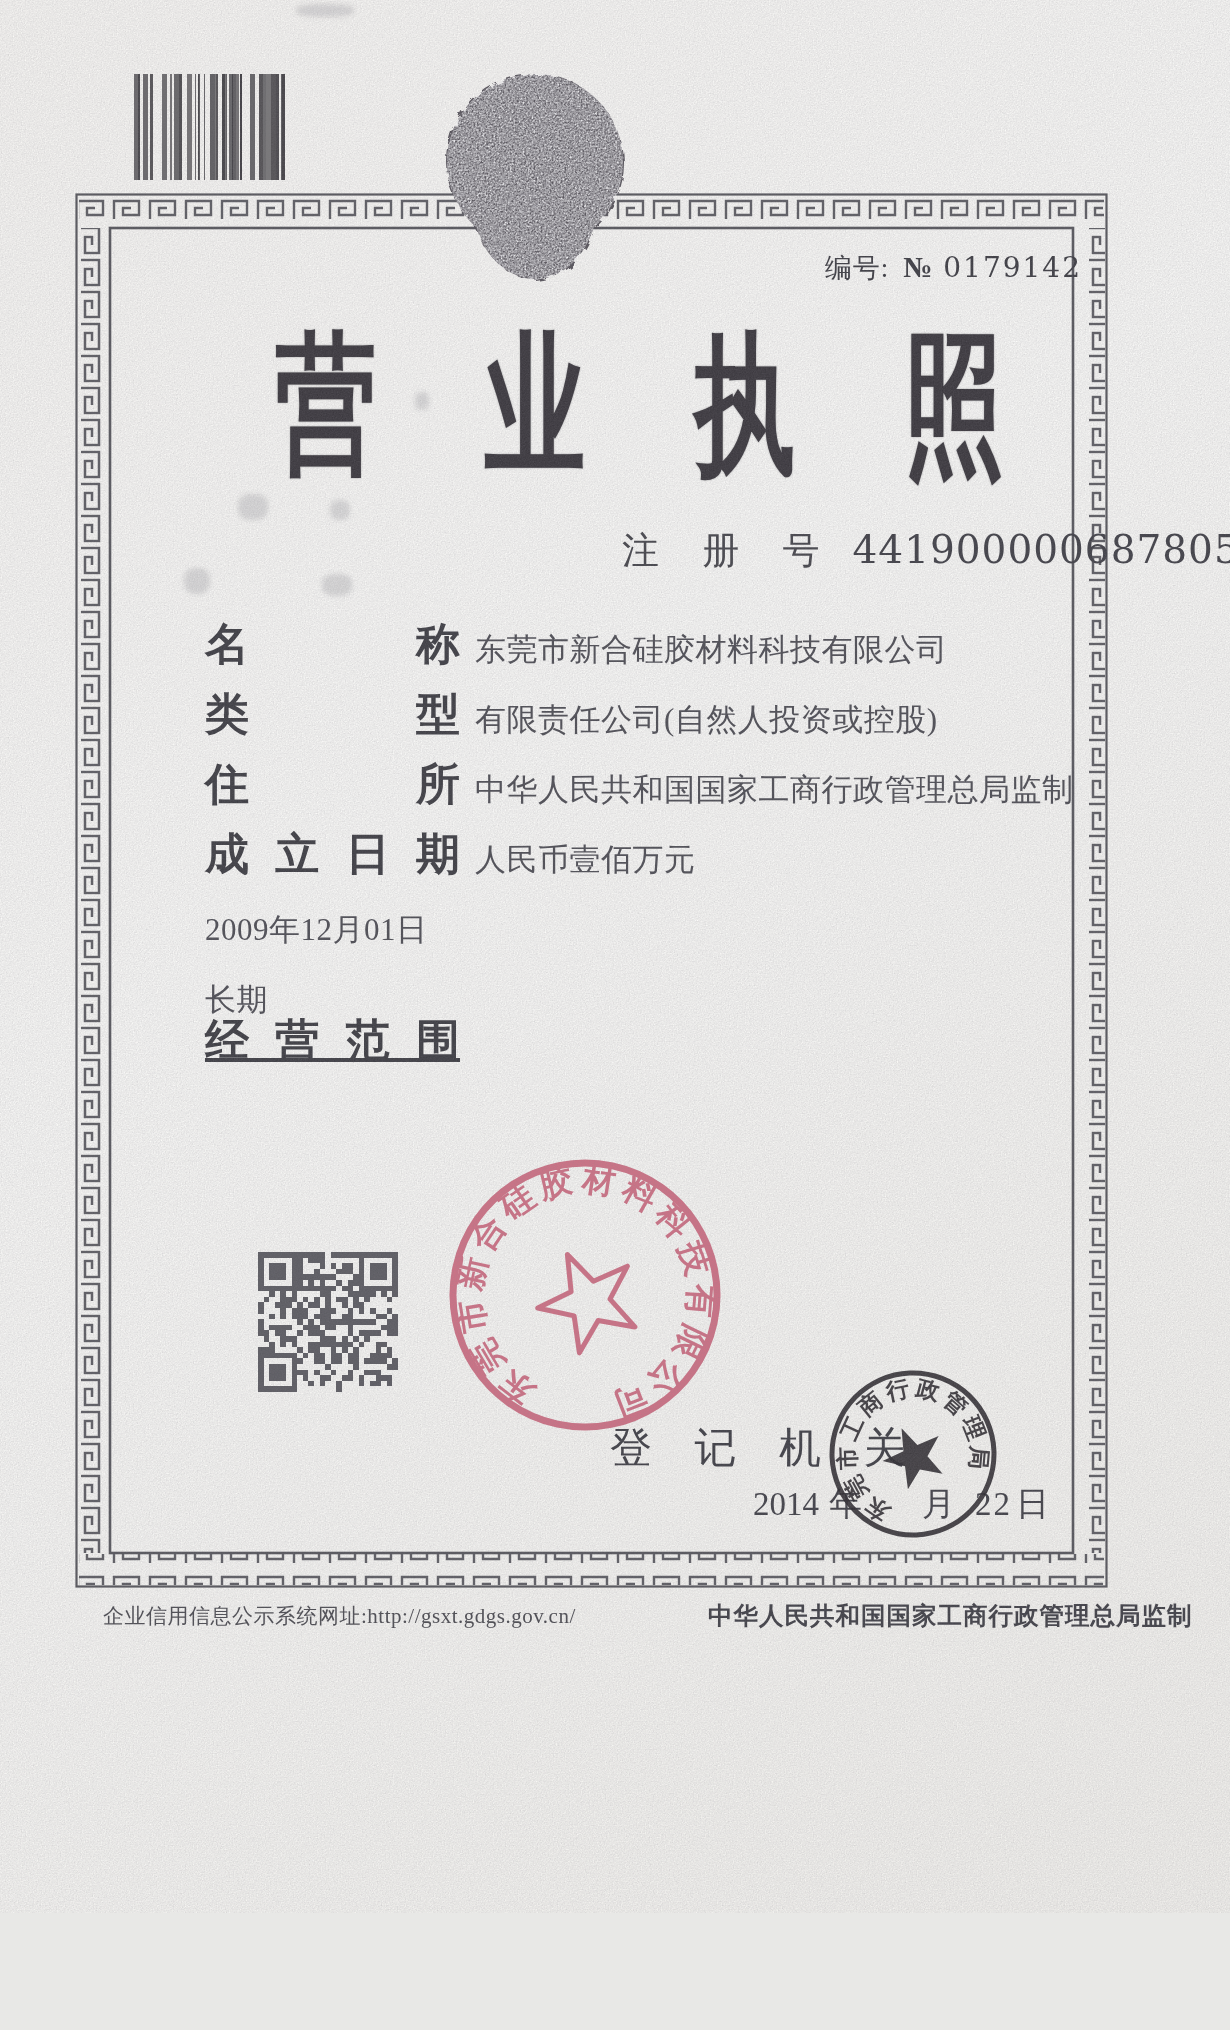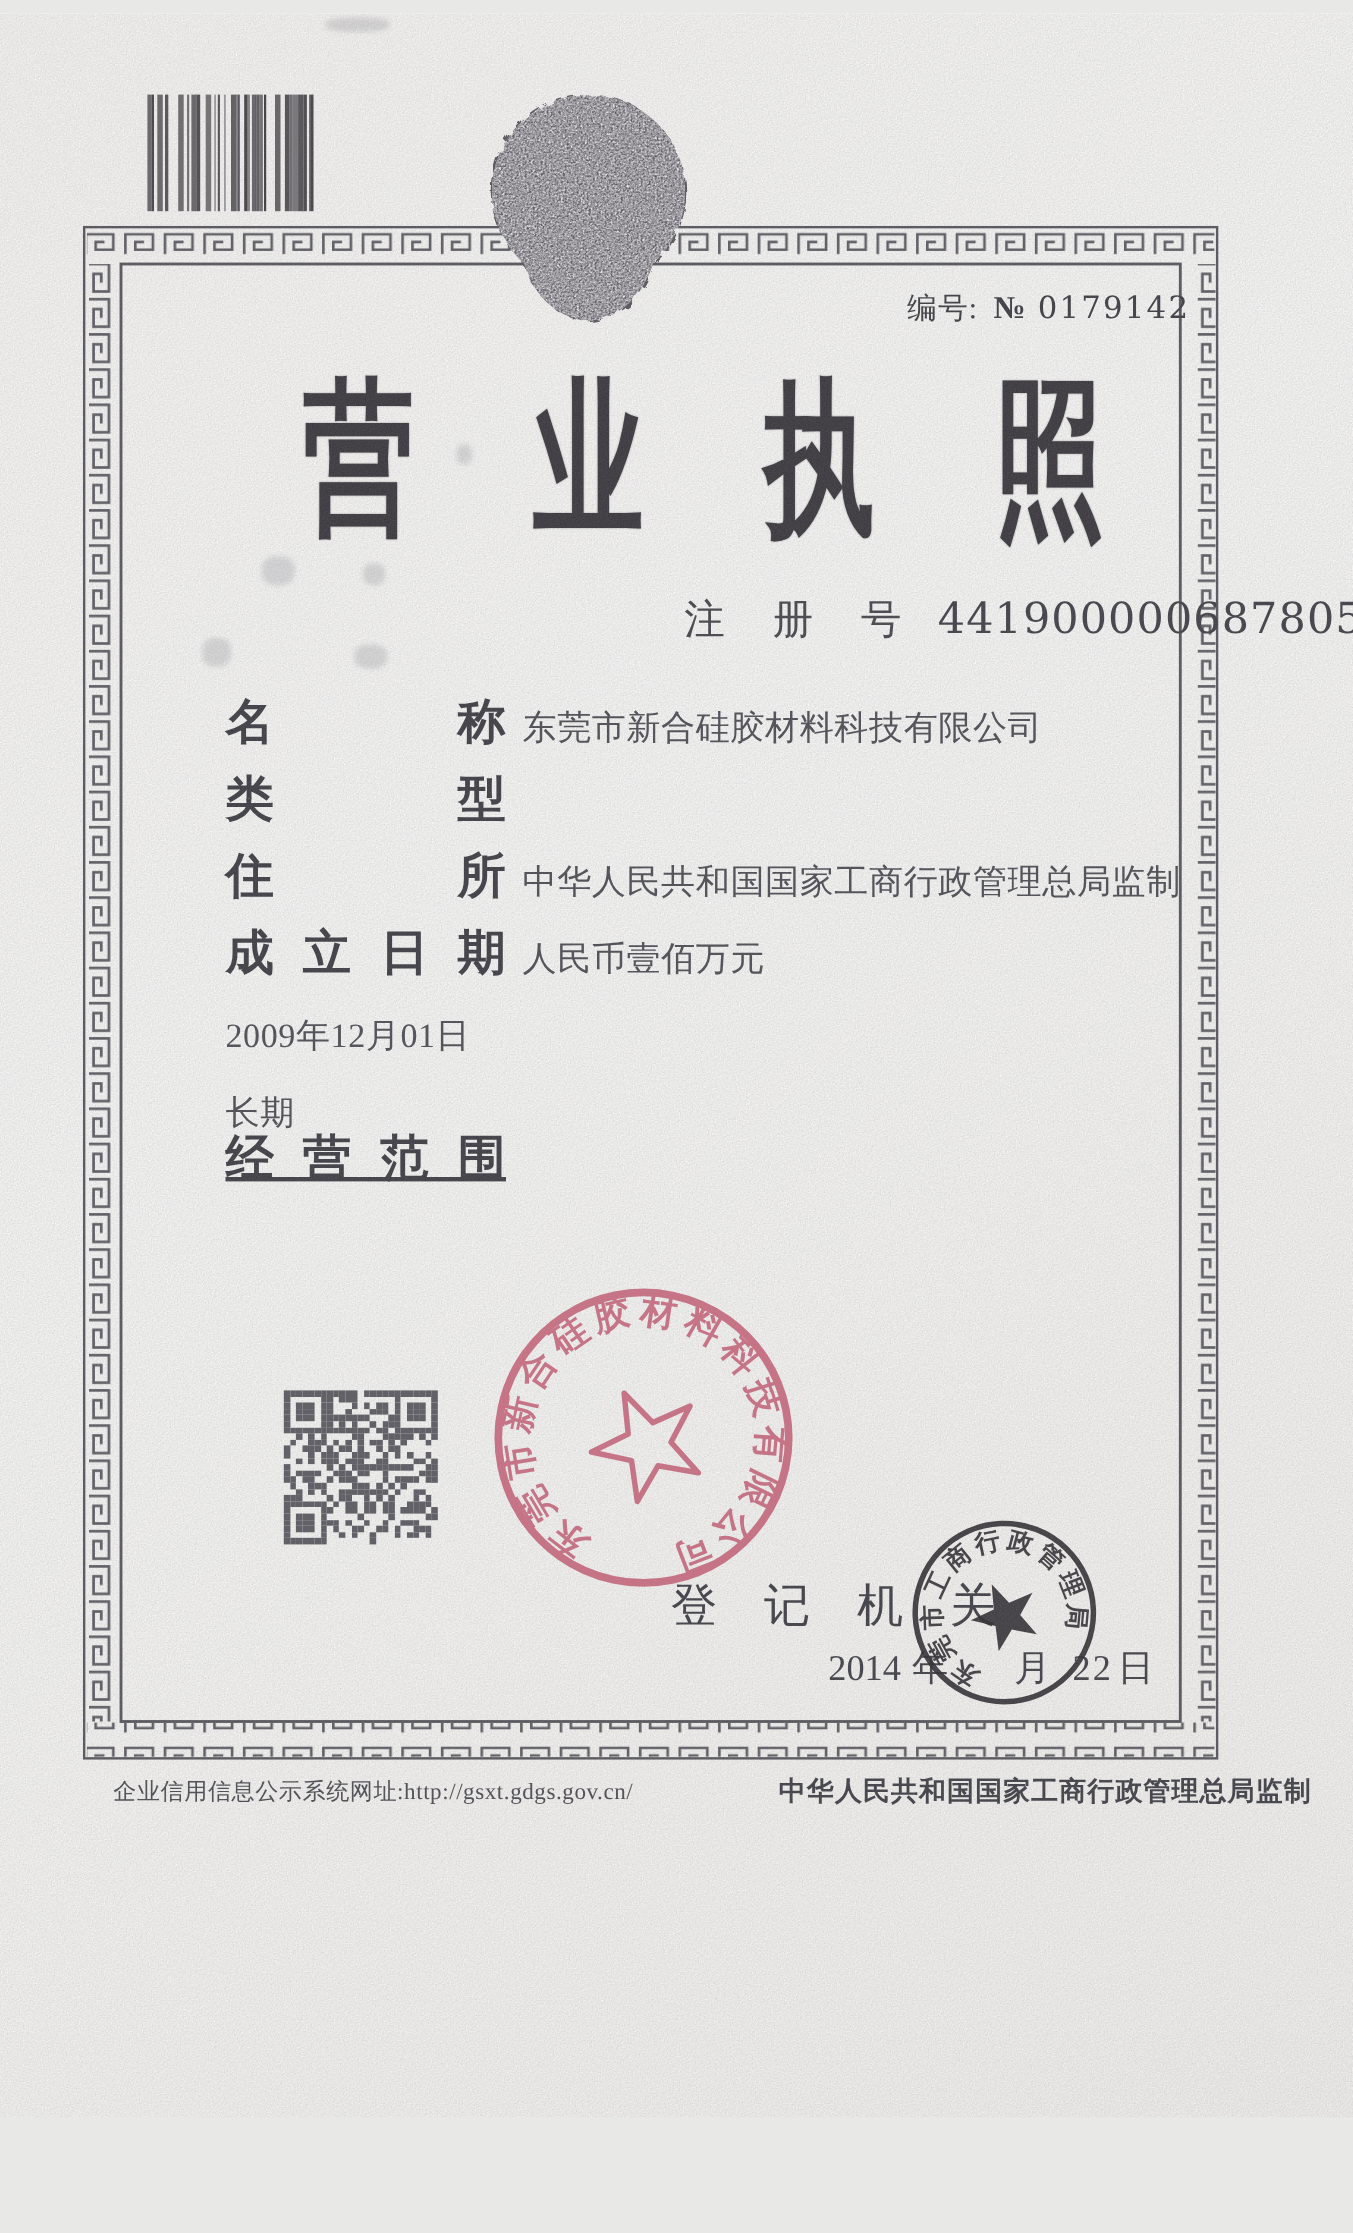--- a/index.html
+++ b/index.html
@@ -1,16 +1,16 @@
 <!DOCTYPE html>
 <html><head>
 <meta charset="utf-8">
 <style>
   html,body{margin:0;padding:0;background:#e8e8e6;}
-  #page{position:relative;width:1230px;height:1913px;margin:12px auto;overflow:hidden;
+  #page{position:relative;width:1230px;height:1913px;margin:0 auto;overflow:hidden;
         background:linear-gradient(145deg,#fbfaf7 0%,#fdfdfb 40%,#f6f5f1 100%);
         font-family:"Liberation Serif","DejaVu Serif",serif;color:#3c3c42;}
 
   .abs{position:absolute;}
 
   
   #barcode{left:130px;top:74px;width:168px;height:106px;display:flex;align-items:stretch;
            filter:blur(.4px);opacity:.92;}
   #barcode i{display:block;height:100%;}
 
@@ -198,20 +198,21 @@
   </div>
 
   <div id="field-rows" class="abs">
     <div class="frow">
       <span class="flabel">名称</span>
       <span class="fvalue">东莞市新合硅胶材料科技有限公司</span>
     </div>
 
     <div class="frow">
       <span class="flabel">类型</span>
+      <span class="fvalue">有限责任公司(自然人投资或控股)</span>
     </div>
 
     <div class="frow">
       <span class="flabel">住所</span>
       <span class="fvalue">中华人民共和国国家工商行政管理总局监制</span>
     </div>
 
 
     <div class="frow">
       <span class="flabel">成立日期</span>

